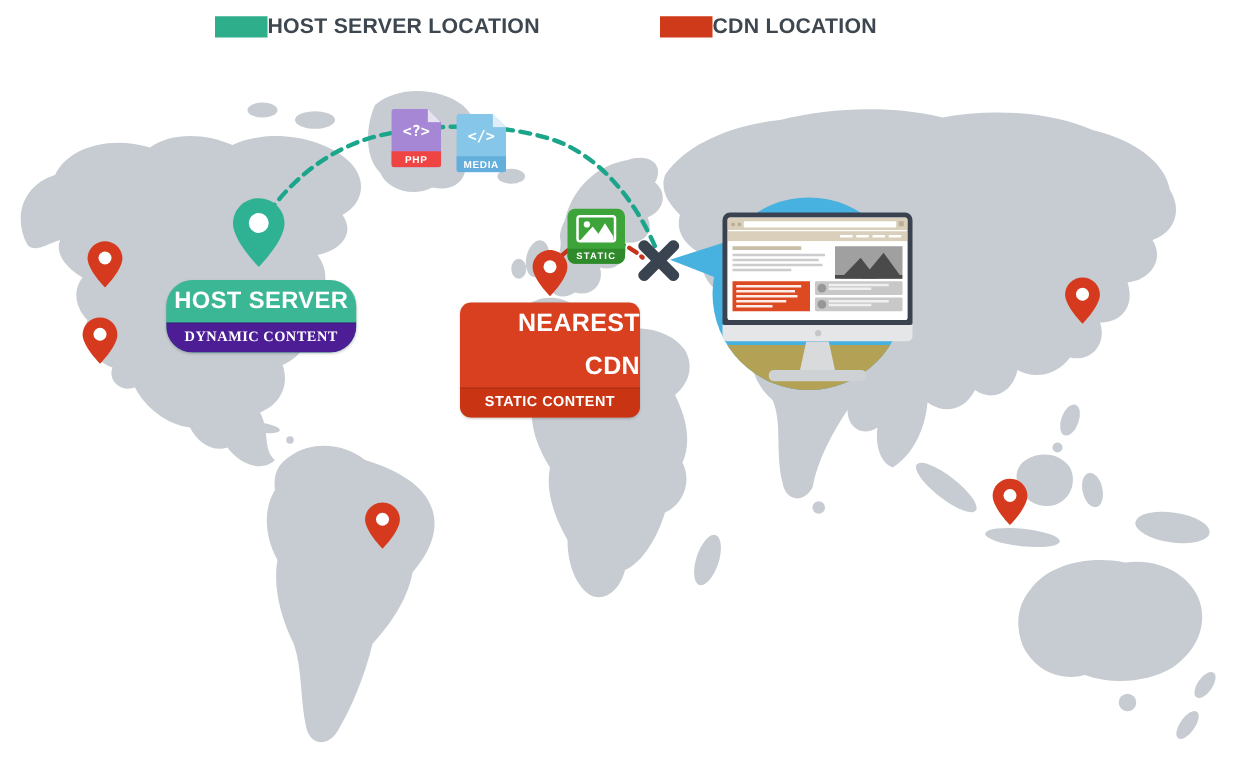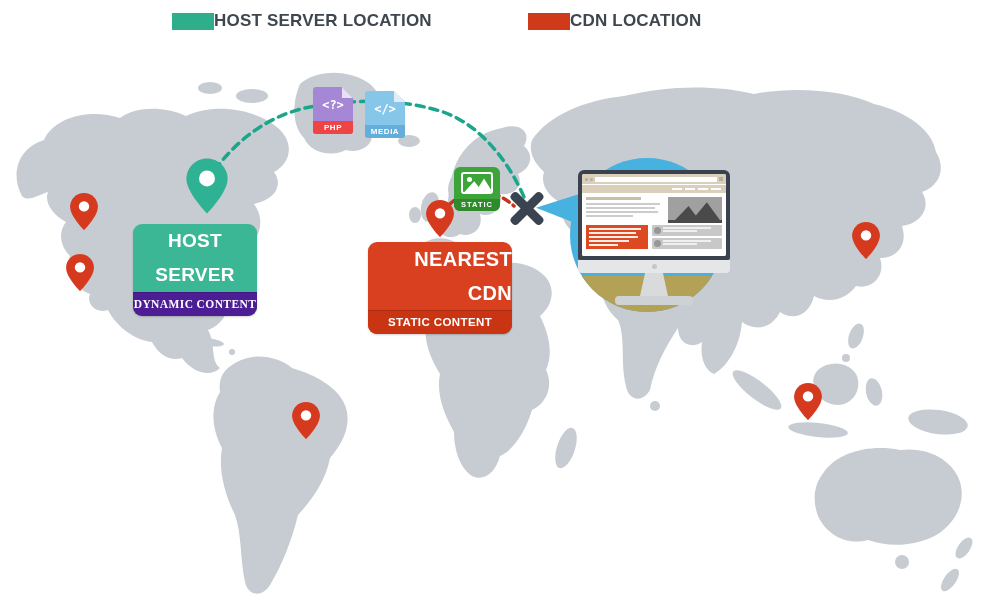--- a/index.html
+++ b/index.html
@@ -74,21 +74,21 @@
                  border-radius:0 0 6px 6px; color:#fff; font-weight:700; font-size:7.5px; text-align:center;
                  line-height:12px; letter-spacing:1px; }
   
   .pin { position:absolute; z-index:4; }
   .pin svg { display:block; }
   
   .callout { position:absolute; z-index:5; border-radius:9px; text-align:center; color:#fff; overflow:hidden;
              box-shadow:0 1px 2px rgba(0,0,0,.18); }
   .callout .title { font-weight:700; letter-spacing:.3px; }
   .callout .sub   { font-weight:700; letter-spacing:.4px; border-top:1px solid rgba(0,0,0,.14); }
-  .host-callout { left:133px; top:224px; width:124px; background:#3CB795; }
+  .host-callout { left:133px; top:224px; width:152px; background:#3CB795;border-radius:21px; }
   .host-callout .title { font-size:19px; line-height:34px; }
   .host-callout .sub   { font-size:11.5px; line-height:23px; background:#4c1d95;font-family:Liberation Serif, serif; }
   .cdn-callout { left:368px; top:242px; width:144px; background:#D8401F; }
   .cdn-callout .title { font-size:20px; line-height:34px;text-align:right; }
   .cdn-callout .sub   { font-size:11.5px; line-height:23px; background:#C93513; }
 </style>
 </head>
 <body>
 
 <div class="stage">

